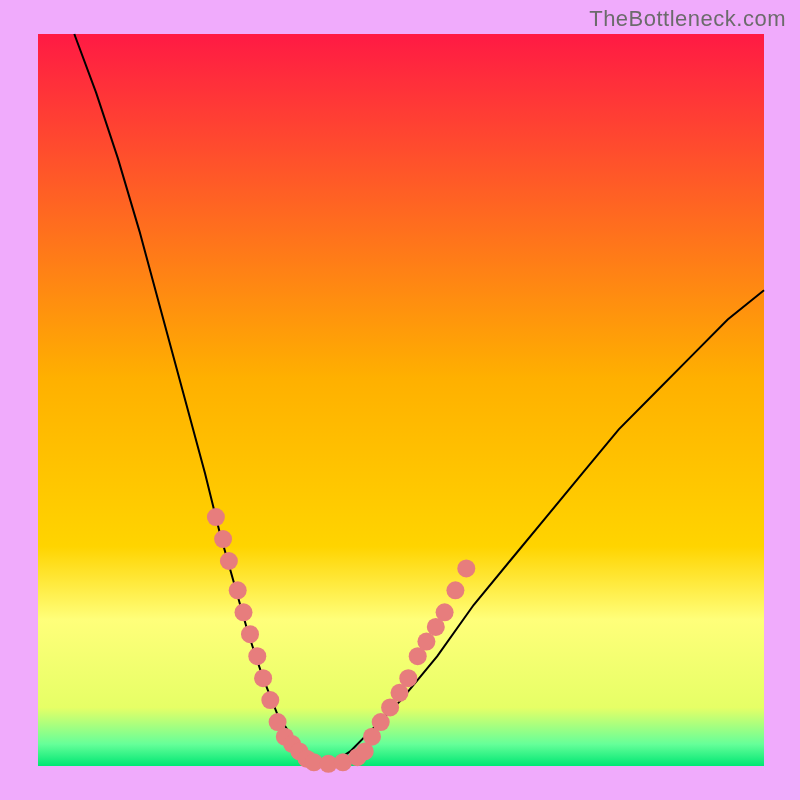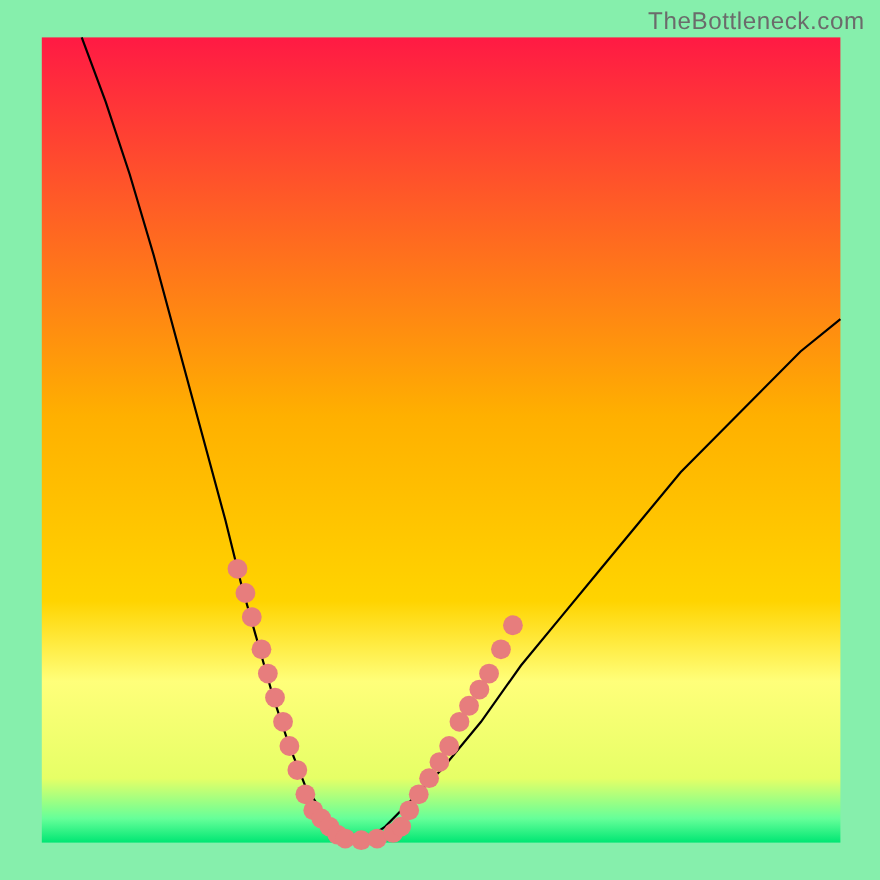--- a/index.html
+++ b/index.html
@@ -8,21 +8,21 @@
     width: 800px;
     height: 800px;
     background: #000;
     overflow: hidden;
     font-family: Arial, Helvetica, sans-serif;
   }
   .frame {
     position: relative;
     width: 800px;
     height: 800px;
-    background: #86efac;
+    background: #f0abfc;
   }
   .watermark {
     position: absolute;
     top: 6px;
     right: 14px;
     color: #6b6b6b;
     font-size: 22px;
     font-weight: 500;
     letter-spacing: 0.5px;
     z-index: 5;

